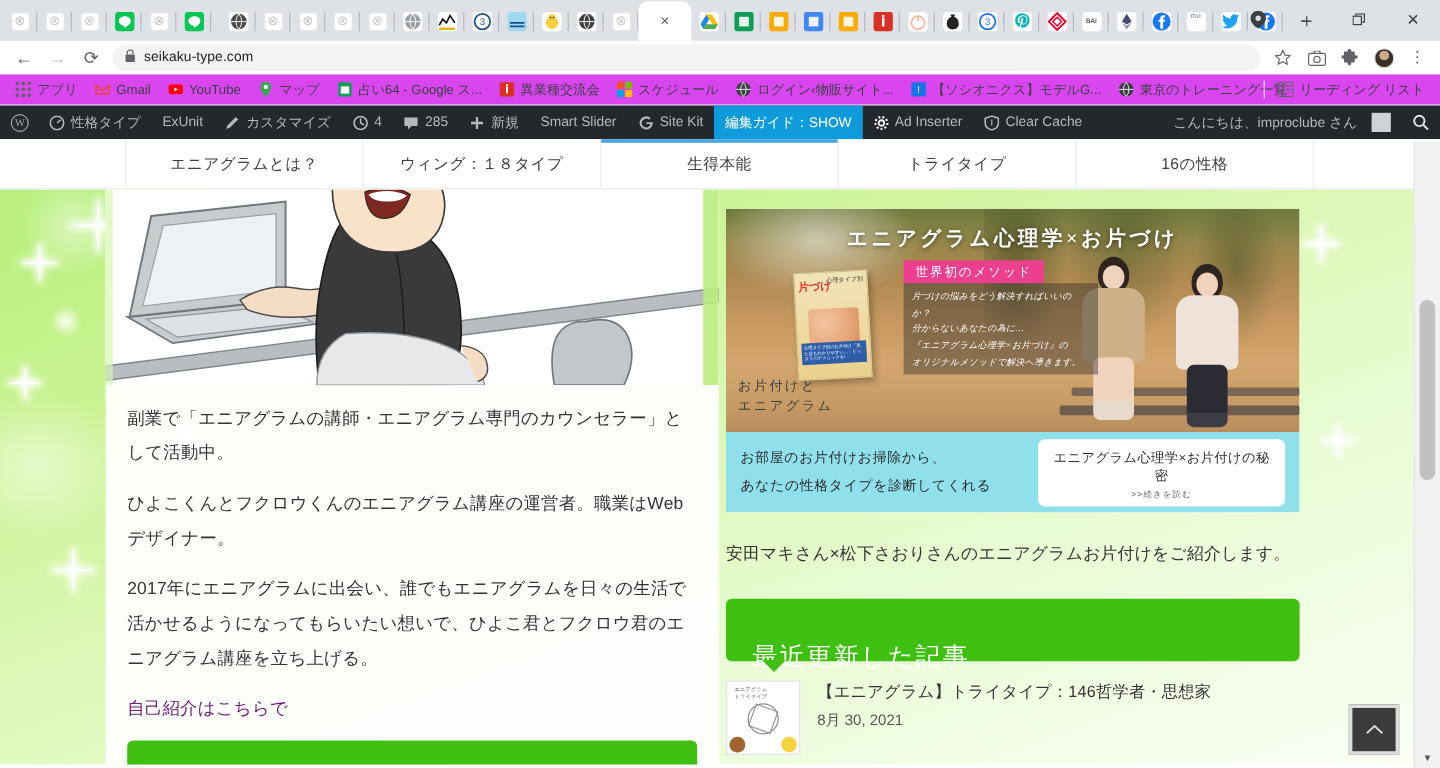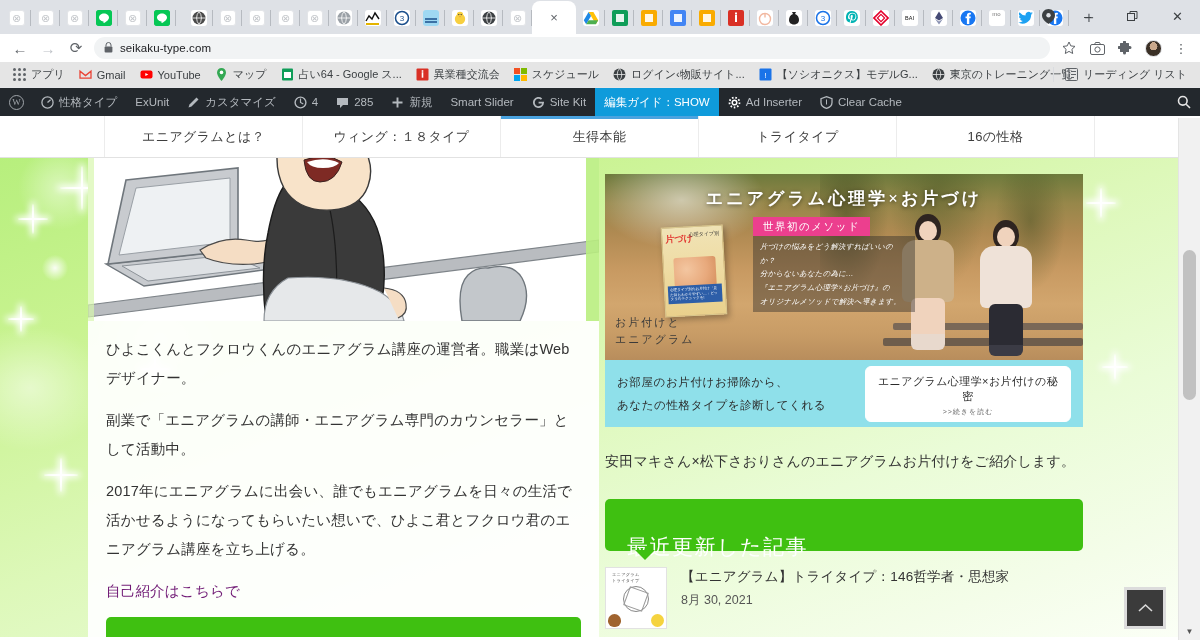--- a/index.html
+++ b/index.html
@@ -63,21 +63,21 @@
   .omnibox .url{ font-size:11.5px; color:#202124; letter-spacing:.1px; }
   .tb-right{ display:flex; align-items:center; gap:2px; }
   .tbicon{ width:26px; height:26px; display:flex; align-items:center; justify-content:center;
            color:#5f6368; font-size:13px; }
   .avatar{ width:17px; height:17px; border-radius:50%;
            background:radial-gradient(circle at 50% 35%, #c9a88c 0 32%, #3b3026 33% 100%);
            border:1px solid #dadce0; }
 
   
   .bookmarks{
-    height:26px; background:#e5e5e5; display:flex; align-items:center; gap:0px;
+    height:26px; background:#d946ef; display:flex; align-items:center; gap:0px;
     padding:0 6px; border-bottom:1px solid #e6e7e9; position:relative; overflow:hidden;
   }
   .bm{ display:flex; align-items:center; gap:5px; padding:2px 7px; height:20px;
        font-size:11px; color:#3c4043; white-space:nowrap; flex:0 0 auto; }
   .bmico{ width:13px; height:13px; flex:0 0 auto; display:block; position:relative; }
   .bm-label{ font-size:11px; }
   .apps-grid{
     width:13px; height:13px; display:grid; grid-template-columns:repeat(3,1fr);
     grid-template-rows:repeat(3,1fr); gap:1.4px;
   }
@@ -753,20 +753,24 @@
             <svg width="13" height="13" viewBox="0 0 13 13">
               <path d="M6.5.7L12 2.6v4c0 3.3-2.4 5-5.5 5.8C3.4 11.6 1 9.9 1 6.6v-4z" fill="none" stroke="#b4b9be" stroke-width="1.3"></path>
               <path d="M6.5 3.5v5" stroke="#b4b9be"></path>
             </svg>
           </span>
           <span>Clear Cache</span>
         </div>
       </div>
     <div class="ab-right">
       <div class="ab-item">
+        <span>こんにちは、improclube さん</span>
+        <span class="ab-avbox"></span>
+      </div>
+      <div class="ab-item">
         <svg width="14" height="14" viewBox="0 0 14 14">
             <circle cx="5.8" cy="5.8" r="4.3" fill="none" stroke="#e5e5e5" stroke-width="1.6"></circle>
             <path d="M9.2 9.2L13 13" stroke="#e5e5e5" stroke-width="1.6"></path>
           </svg>
       </div>
     </div>
   </div>
 
   <div class="sitenav">
     <div class="nav-spacer"></div>
@@ -834,22 +838,22 @@
 
             <path d="M200 120 q56 -4 92 14 q20 12 24 29 l-140 0 q0 -30 24 -43z" fill="#e6e8ea" stroke="#8d9399" stroke-width="1.2"></path>
             <path d="M296 130 q20 2 22 16 q2 10 -8 14" fill="#f5ddc4" stroke="#4a4a4a" stroke-width="1.2"></path>
 
             <rect x="498" y="0" width="13" height="163" fill="#b9ee80" opacity=".9"></rect>
             <rect x="0" y="0" width="6" height="163" fill="#d7f6ae" opacity=".7"></rect>
           </svg>
         </div>
 
         <div class="article">
+          <p class="para">副業で「エニアグラムの講師・エニアグラム専門のカウンセラー」として活動中。</p>
           <p class="para">ひよこくんとフクロウくんのエニアグラム講座の運営者。職業はWebデザイナー。</p>
-          <p class="para">副業で「エニアグラムの講師・エニアグラム専門のカウンセラー」として活動中。</p>
           <p class="para">2017年にエニアグラムに出会い、誰でもエニアグラムを日々の生活で活かせるようになってもらいたい想いで、ひよこ君とフクロウ君のエニアグラム講座を立ち上げる。</p>
           <p class="link-para">自己紹介はこちらで</p>
         </div>
         <div class="greenbtn"></div>
       </div>
 
       <div class="sidecol">
 
         <div class="banner">
           <div class="bphoto">

